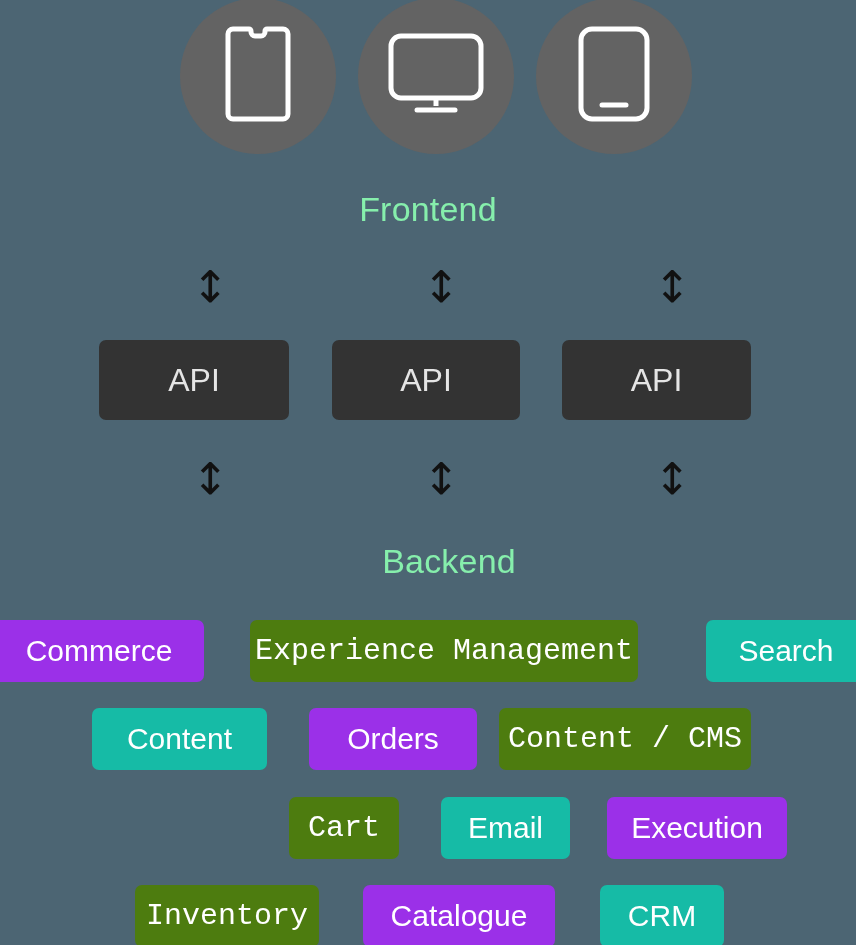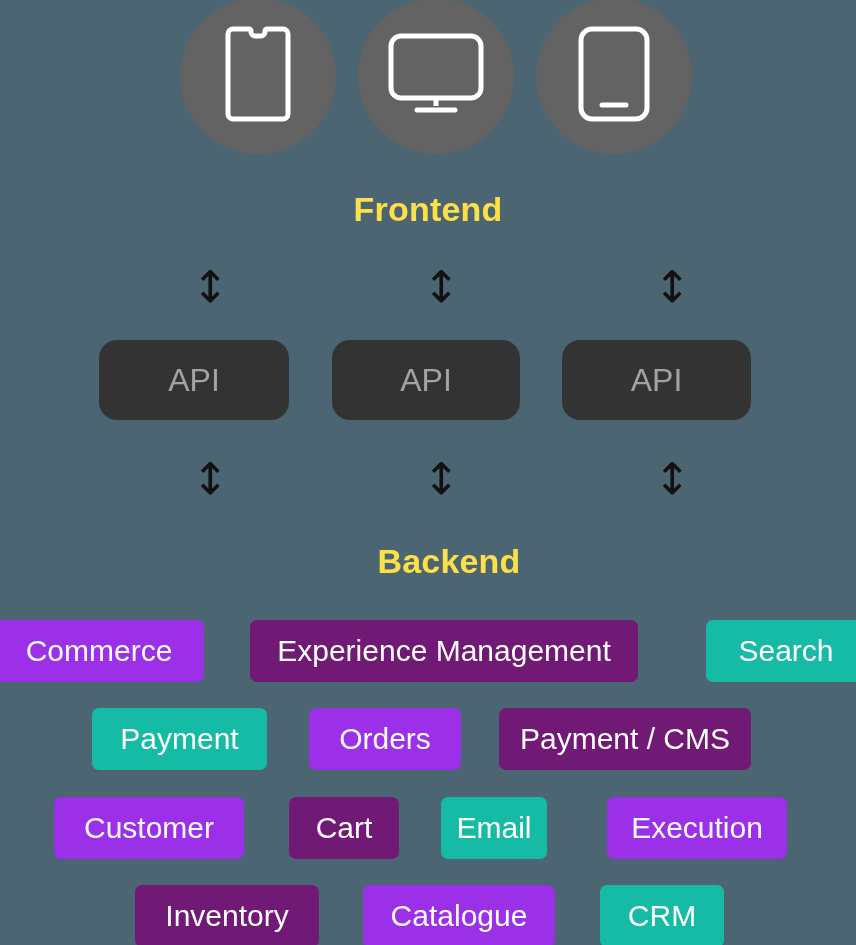--- a/index.html
+++ b/index.html
@@ -45,23 +45,23 @@
   .dc-3 { left: 536px; top: 0px; }
 
   .device-icon { display: block; }
 
   
   .section-label {
     position: absolute;
     left: 0;
     width: 856px;
     text-align: center;
-    color: #fde047;
+    color: #86efac;
     font-size: 34px;
-    font-weight: 700;
+    font-weight: 400;
     letter-spacing: 0.2px;
   }
   .label-frontend { top: 190px; }
   .label-backend  { top: 542px; margin-left: 21px; }
 
   
   .arrow {
     position: absolute;
     width: 26px;
     height: 46px;
@@ -78,22 +78,22 @@
   .arrow-bottom-1 { left: 192px; top: 456px; }
   .arrow-bottom-2 { left: 423px; top: 456px; }
   .arrow-bottom-3 { left: 654px; top: 456px; }
 
   
   .api-box {
     position: absolute;
     top: 340px;
     height: 80px;
     background: #333333;
-    border-radius: 18px;
-    color: #a3a3a3;
+    border-radius: 7px;
+    color: #e5e5e5;
     font-size: 32px;
     display: flex;
     align-items: center;
     justify-content: center;
   }
   .api-1 { left: 99px;  width: 190px; }
   .api-2 { left: 332px; width: 188px; }
   .api-3 { left: 562px; width: 189px; }
 
   
@@ -116,21 +116,21 @@
     color: #ffffff;
     font-size: 30px;
     display: flex;
     align-items: center;
     justify-content: center;
     padding: 0 22px;
     box-sizing: border-box;
     white-space: nowrap;
   }
   .c-purple { background: #9b30e8; }
-  .c-blue   { background: #701a75; }
+  .c-blue   { background: #4d7c0f; font-family: Liberation Mono, monospace; }
   .c-teal   { background: #16bba6; }
 </style>
 </head>
 <body>
 
 <div id="diagram">
 
   <div class="device-row">
 
     <div class="device-circle dc-1">
@@ -177,28 +177,27 @@
   <div class="arrow arrow-bottom-3">↕</div>
 
   <div class="section-label label-backend">Backend</div>
 
   <div class="tag-row row-1">
       <div class="tag c-purple" style="left: -6px; width: 210px;">Commerce</div>
       <div class="tag c-blue" style="left: 250px; width: 388px;">Experience Management</div>
       <div class="tag c-teal" style="left: 706px; width: 160px;">Search</div>
     </div>
   <div class="tag-row row-2">
-      <div class="tag c-teal" style="left: 92px; width: 175px;">Payment</div>
-      <div class="tag c-purple" style="left: 309px; width: 152px;">Orders</div>
-      <div class="tag c-blue" style="left: 499px; width: 252px;">Payment / CMS</div>
+      <div class="tag c-teal" style="left: 92px; width: 175px;">Content</div>
+      <div class="tag c-purple" style="left: 309px; width: 168px;">Orders</div>
+      <div class="tag c-blue" style="left: 499px; width: 252px;">Content / CMS</div>
     </div>
   <div class="tag-row row-3">
-      <div class="tag c-purple" style="left: 54px; width: 190px;">Customer</div>
       <div class="tag c-blue" style="left: 289px; width: 110px;">Cart</div>
-      <div class="tag c-teal" style="left: 441px; width: 106px;">Email</div>
+      <div class="tag c-teal" style="left: 441px; width: 129px;">Email</div>
       <div class="tag c-purple" style="left: 607px; width: 180px;">Execution</div>
     </div>
   <div class="tag-row row-4">
       <div class="tag c-blue" style="left: 135px; width: 184px;">Inventory</div>
       <div class="tag c-purple" style="left: 363px; width: 192px;">Catalogue</div>
       <div class="tag c-teal" style="left: 600px; width: 124px;">CRM</div>
     </div>
 
 </div>
 

